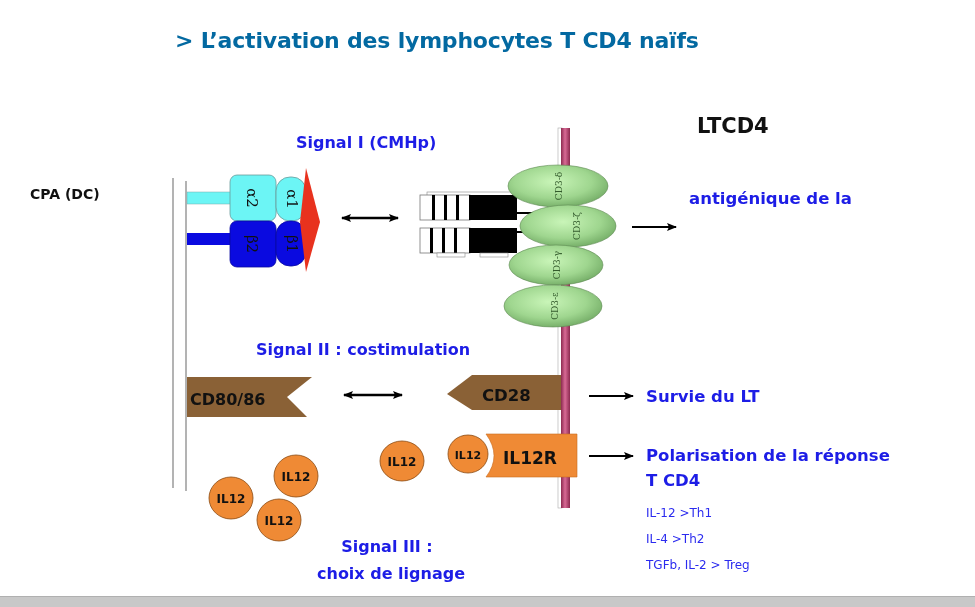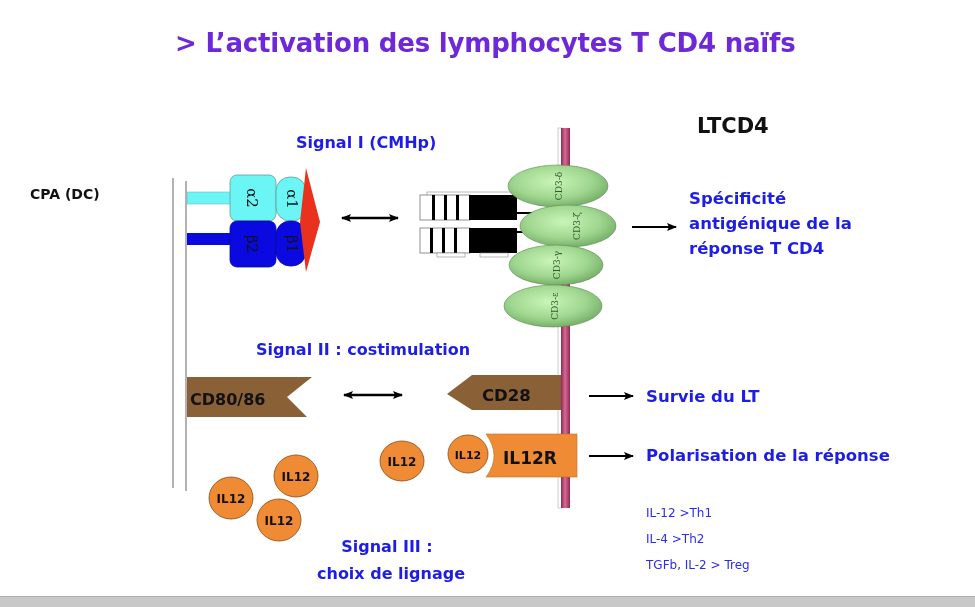--- a/index.html
+++ b/index.html
@@ -1,18 +1,18 @@
 <!DOCTYPE html>
 <html><head>
 <meta charset="utf-8">
 <style>
   html, body { margin:0; padding:0; background:#ffffff; }
   body { width:975px; height:607px; position:relative; overflow:hidden; font-family:"DejaVu Sans", sans-serif; }
   .abs { position:absolute; }
-  .title { left:175px; top:28px; font-size:26px; font-weight:bold; color:#6d28d9; letter-spacing:-0.2px; white-space:nowrap; }
+  .title { left:175px; top:28px; font-size:22px; font-weight:bold; color:#0369a1; letter-spacing:-0.2px; white-space:nowrap; }
   .cell-label { font-size:14px; font-weight:bold; color:#111; white-space:nowrap; }
   .signal { font-size:16px; font-weight:bold; color:#1d1de6; white-space:nowrap; }
   .outcome { font-size:16.5px; font-weight:bold; color:#1d1de6; line-height:25px; white-space:nowrap; }
   .sub { font-size:12px; font-weight:normal; color:#2b2bef; line-height:26px; white-space:nowrap; }
   .bottom-bar { left:0; top:596px; width:975px; height:11px; background:#c8c8c8; border-top:1px solid #b0b0b0; }
   svg text { font-family:"DejaVu Sans", sans-serif; }
   svg .serif { font-family:"DejaVu Serif", serif; }
 </style>
 </head>
 <body>
@@ -141,29 +141,28 @@
     <ellipse cx="231" cy="498" rx="22" ry="21" fill="#ef8a35" stroke="#8a4a12" stroke-width="0.8"></ellipse>
     <text x="231" y="503" font-size="12" font-weight="bold" text-anchor="middle" fill="#111">IL12</text>
   </g>
   <g>
     <ellipse cx="279" cy="520" rx="22" ry="21" fill="#ef8a35" stroke="#8a4a12" stroke-width="0.8"></ellipse>
     <text x="279" y="525" font-size="12" font-weight="bold" text-anchor="middle" fill="#111">IL12</text>
   </g>
 </svg>
 
 <div class="abs outcome" style="left:689px; top:186px;">
-  <div>Spécificité</div>
   <div>antigénique de la</div>
-  <div>réponse T CD4</div>
 </div>
 
 <div class="abs outcome" style="left:646px; top:384px;">Survie du LT</div>
 
 <div class="abs outcome" style="left:646px; top:443px;">
   <div>Polarisation de la réponse</div>
+  <div>T CD4</div>
 </div>
 <div class="abs sub" style="left:646px; top:500px;">
   <div>IL-12 &gt;Th1</div>
   <div>IL-4 &gt;Th2</div>
   <div>TGFb, IL-2 &gt; Treg</div>
 </div>
 
 <div class="abs bottom-bar"></div>
 
 </body></html>

